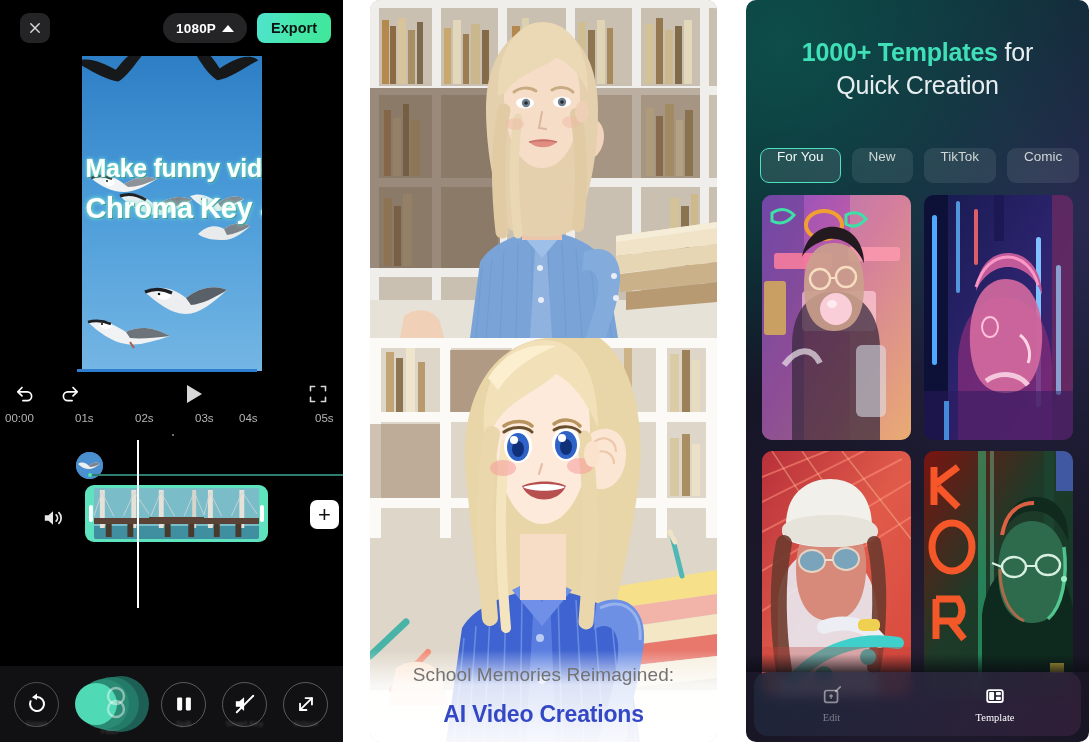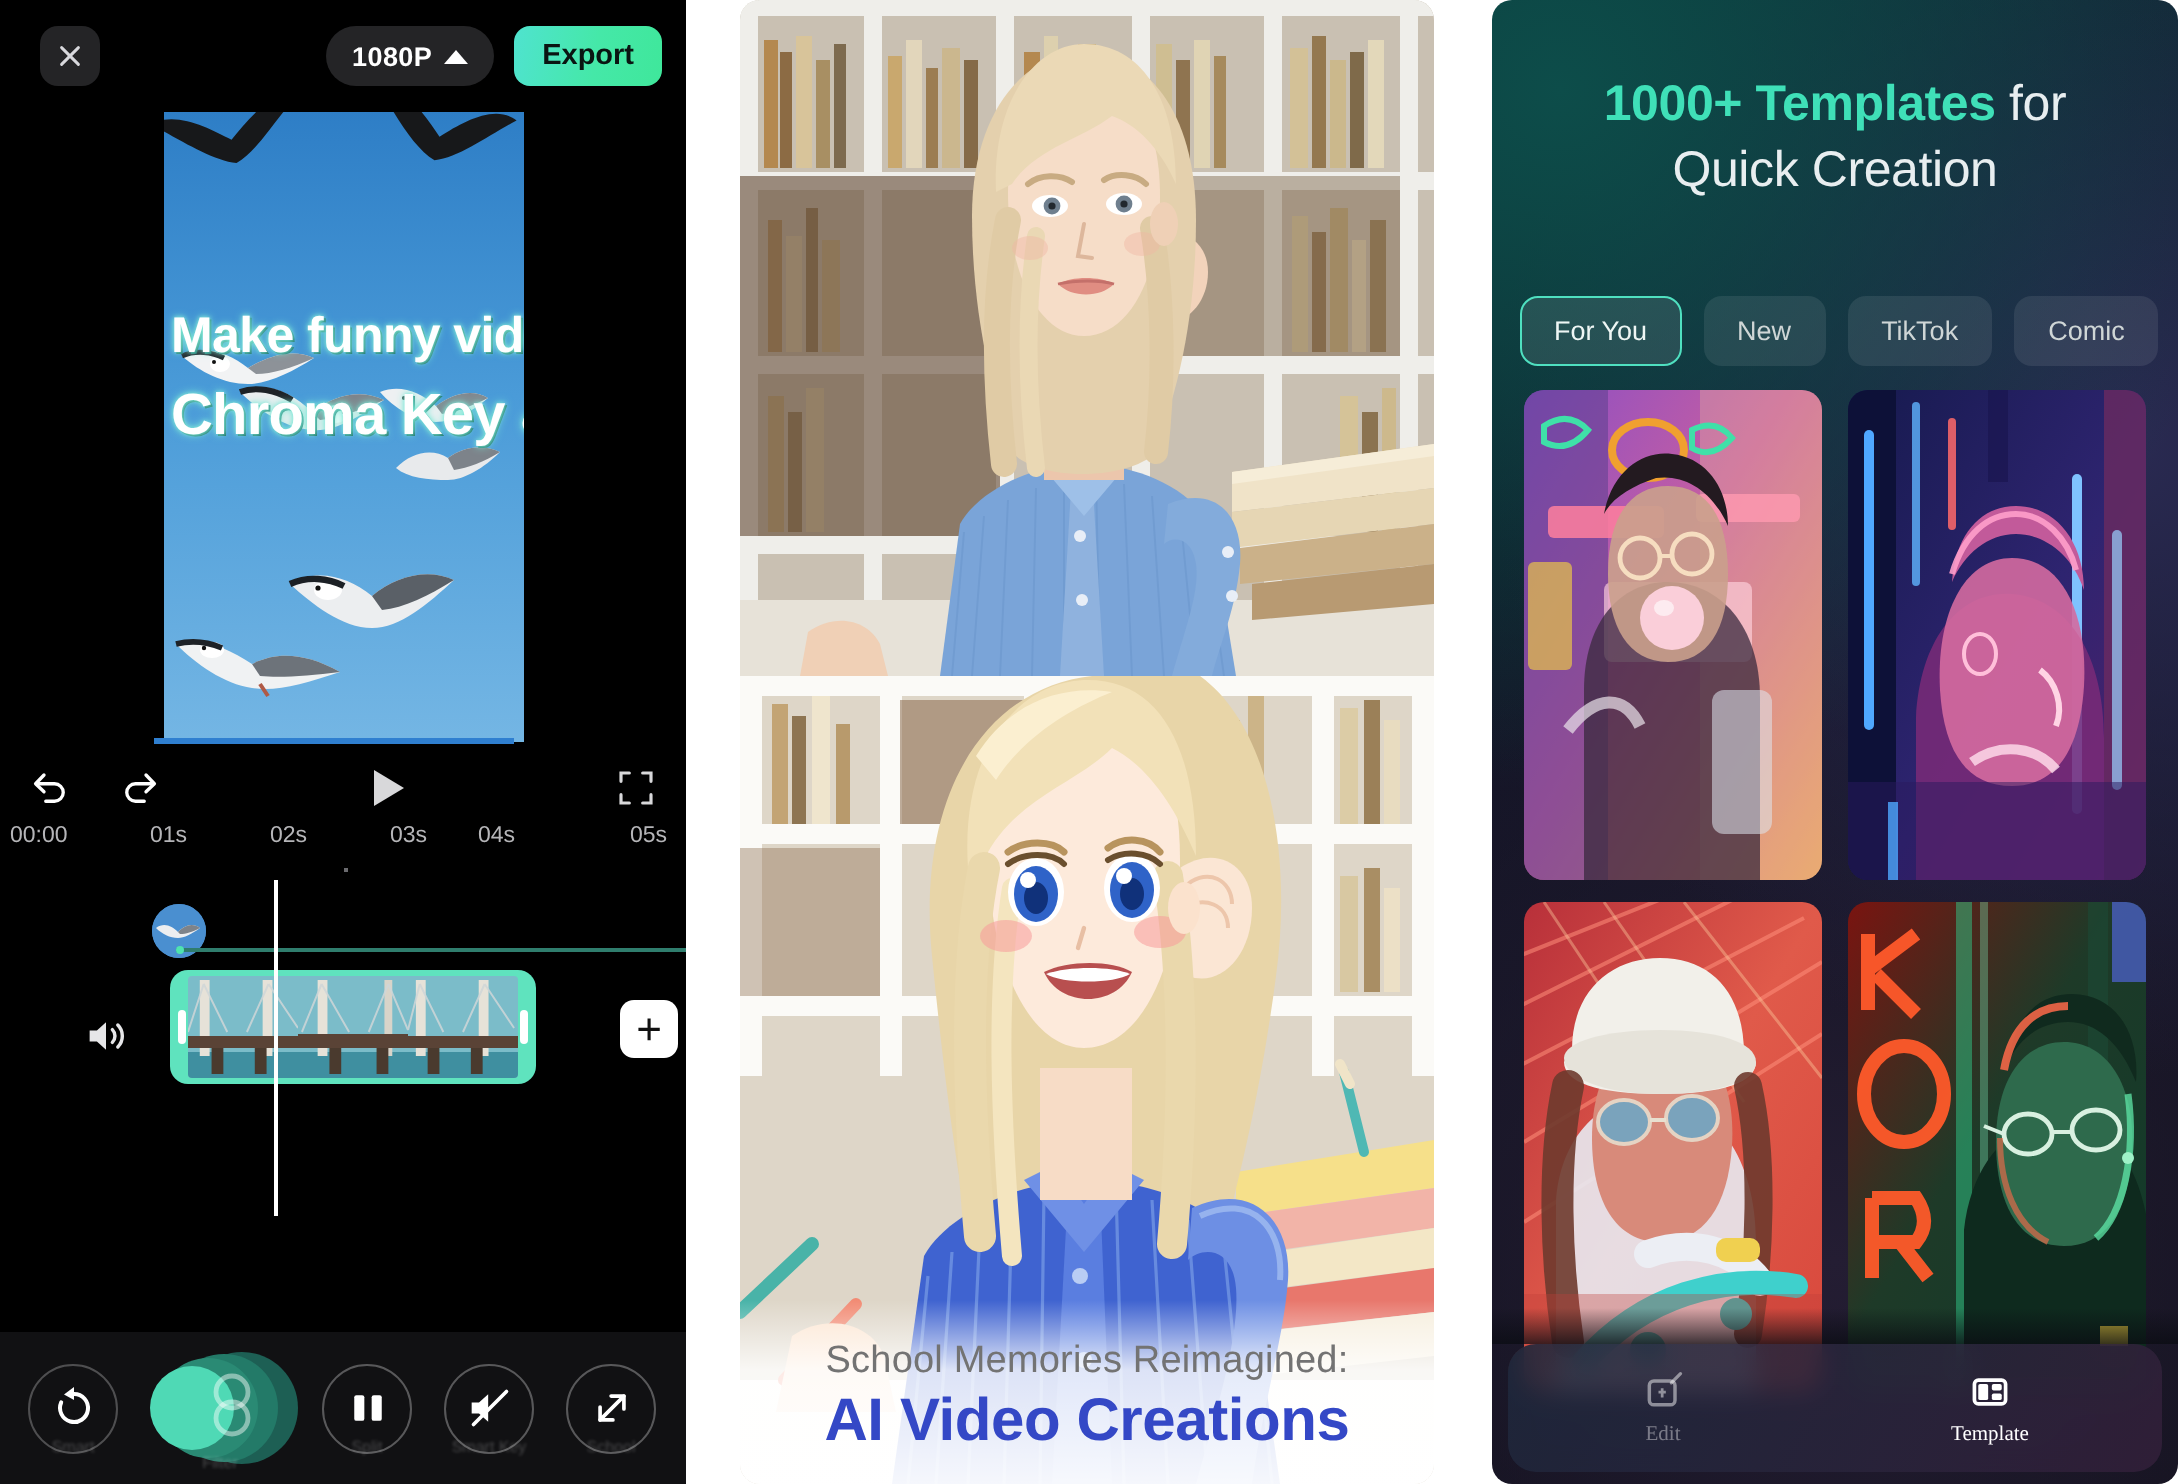--- a/index.html
+++ b/index.html
@@ -143,21 +143,21 @@
     position: relative; width: 347px; height: 742px; flex: 0 0 347px;
     border-radius: 10px; overflow: hidden; background: #e9e6e0;
   }
   .ai-top { position: absolute; top: 0; left: 0; right: 0; height: 338px; overflow: hidden; }
   .ai-bot { position: absolute; top: 338px; left: 0; right: 0; bottom: 0; overflow: hidden; }
   .lib-bg { position: absolute; inset: 0; }
   .ai-caption {
     position: absolute; left: 0; right: 0; bottom: 14px; text-align: center; z-index: 9;
   }
   .ai-cap1 { color: #737373; font-size: 19px; letter-spacing: .1px; }
-  .ai-cap2 { color: #3448c6; font-size: 30px; font-weight: bold; letter-spacing: -.2px; margin-top: 2px; }
+  .ai-cap2 { color: #3448c6; font-size: 23px; font-weight: bold; letter-spacing: -.2px; margin-top: 15px; }
   .ai-cap-fade {
     position: absolute; left: 0; right: 0; bottom: 0; height: 92px;
     background: linear-gradient(180deg, rgba(255,255,255,0) 0%, rgba(255,255,255,.82) 38%, rgba(255,255,255,.95) 100%);
     z-index: 8;
   }
 
   
   .panel-tpl {
     position: relative; width: 343px; height: 742px; flex: 0 0 343px;
     overflow: hidden; border-radius: 10px;
@@ -168,21 +168,21 @@
       linear-gradient(160deg, #0a2f33 0%, #111324 45%, #0c0d14 100%);
   }
   .tpl-title { position: absolute; top: 38px; left: 0; right: 0; text-align: center; }
   .tpl-t1 { font-size: 25px; font-weight: bold; letter-spacing: -.2px; }
   .tpl-t1 .hl { color: #3fe0b8; }
   .tpl-t1 .pl { color: #e8eef0; font-weight: normal; }
   .tpl-t2 { font-size: 25px; color: #e8eef0; margin-top: 4px; letter-spacing: -.2px; }
   .tabs { position: absolute; top: 148px; left: 14px; right: 0; display: flex; gap: 11px; }
   .tab {
     height: 35px; border-radius: 9px; background: rgba(255,255,255,.085);
-    color: #cfd6d6; font-size: 13.5px; display: flex; align-items: center; justify-content: center;
+    color: #cfd6d6; font-size: 13.5px; display: flex; align-items: flex-start; justify-content: center;
     padding: 0 16px; white-space: nowrap; border: 1.6px solid transparent;
   }
   .tab.active { border-color: #4fe0c0; color: #eef6f4; background: rgba(255,255,255,.10); }
   .grid { position: absolute; top: 195px; left: 16px; right: 16px; display: flex; flex-wrap: wrap; gap: 11px 13px; }
   .card { width: 149px; height: 245px; border-radius: 10px; overflow: hidden; position: relative; }
   .bottom-nav {
     position: absolute; left: 8px; right: 8px; bottom: 6px; height: 64px;
     border-radius: 14px; display: flex; align-items: center; justify-content: space-around;
     background: linear-gradient(120deg, rgba(30,40,60,.88), rgba(50,32,58,.88));
     backdrop-filter: blur(6px);

